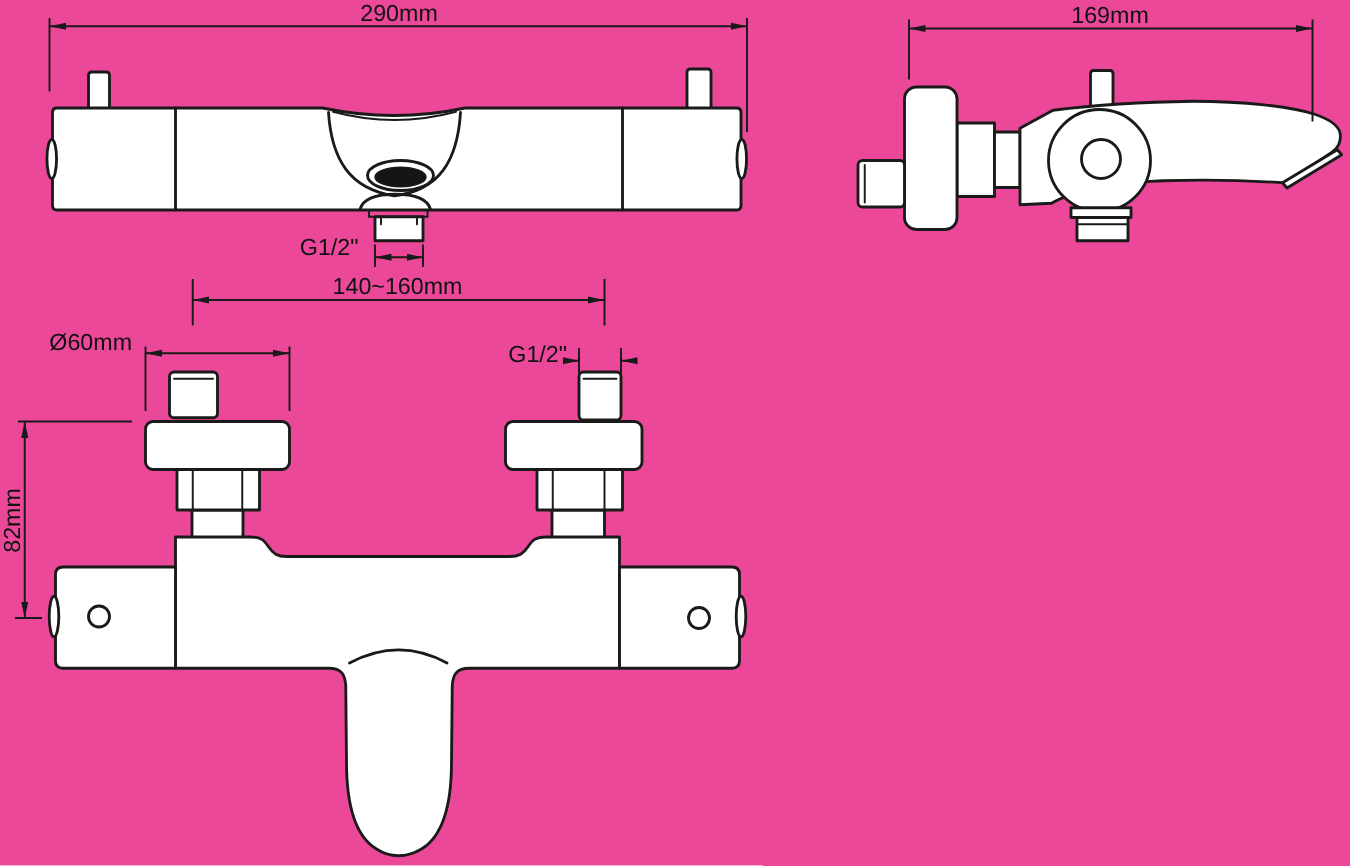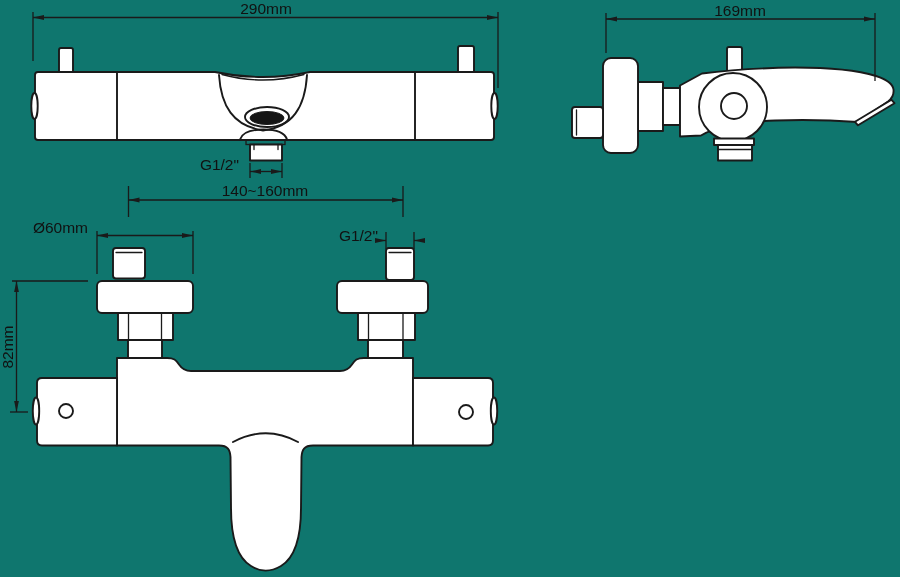--- a/index.html
+++ b/index.html
@@ -1,16 +1,16 @@
 <!DOCTYPE html>
 <html><head>
 <meta charset="utf-8">
 <style>
   html,body{margin:0;padding:0;background:#ffffff;}
-  .stage{position:relative;width:900px;height:577px;background:#0f766e;overflow:hidden;
+  .stage{position:relative;width:900px;height:577px;background:#ec4899;overflow:hidden;
          font-family:"Liberation Sans", sans-serif;}
   svg{display:block;}
   .out{fill:#ffffff;stroke:#1a1a1a;stroke-width:1.9;stroke-linejoin:round;stroke-linecap:round;}
   .outn{fill:none;stroke:#1a1a1a;stroke-width:1.9;stroke-linejoin:round;stroke-linecap:round;}
   .thin{fill:none;stroke:#1a1a1a;stroke-width:1.3;stroke-linecap:round;}
   .dim{fill:none;stroke:#1a1a1a;stroke-width:1.3;stroke-linecap:butt;}
   .dark{fill:#151515;stroke:#1a1a1a;stroke-width:1;}
   text{fill:#111111;font-family:"Liberation Sans", sans-serif;font-size:15.5px;font-weight:400;}
 </style>
 </head>

